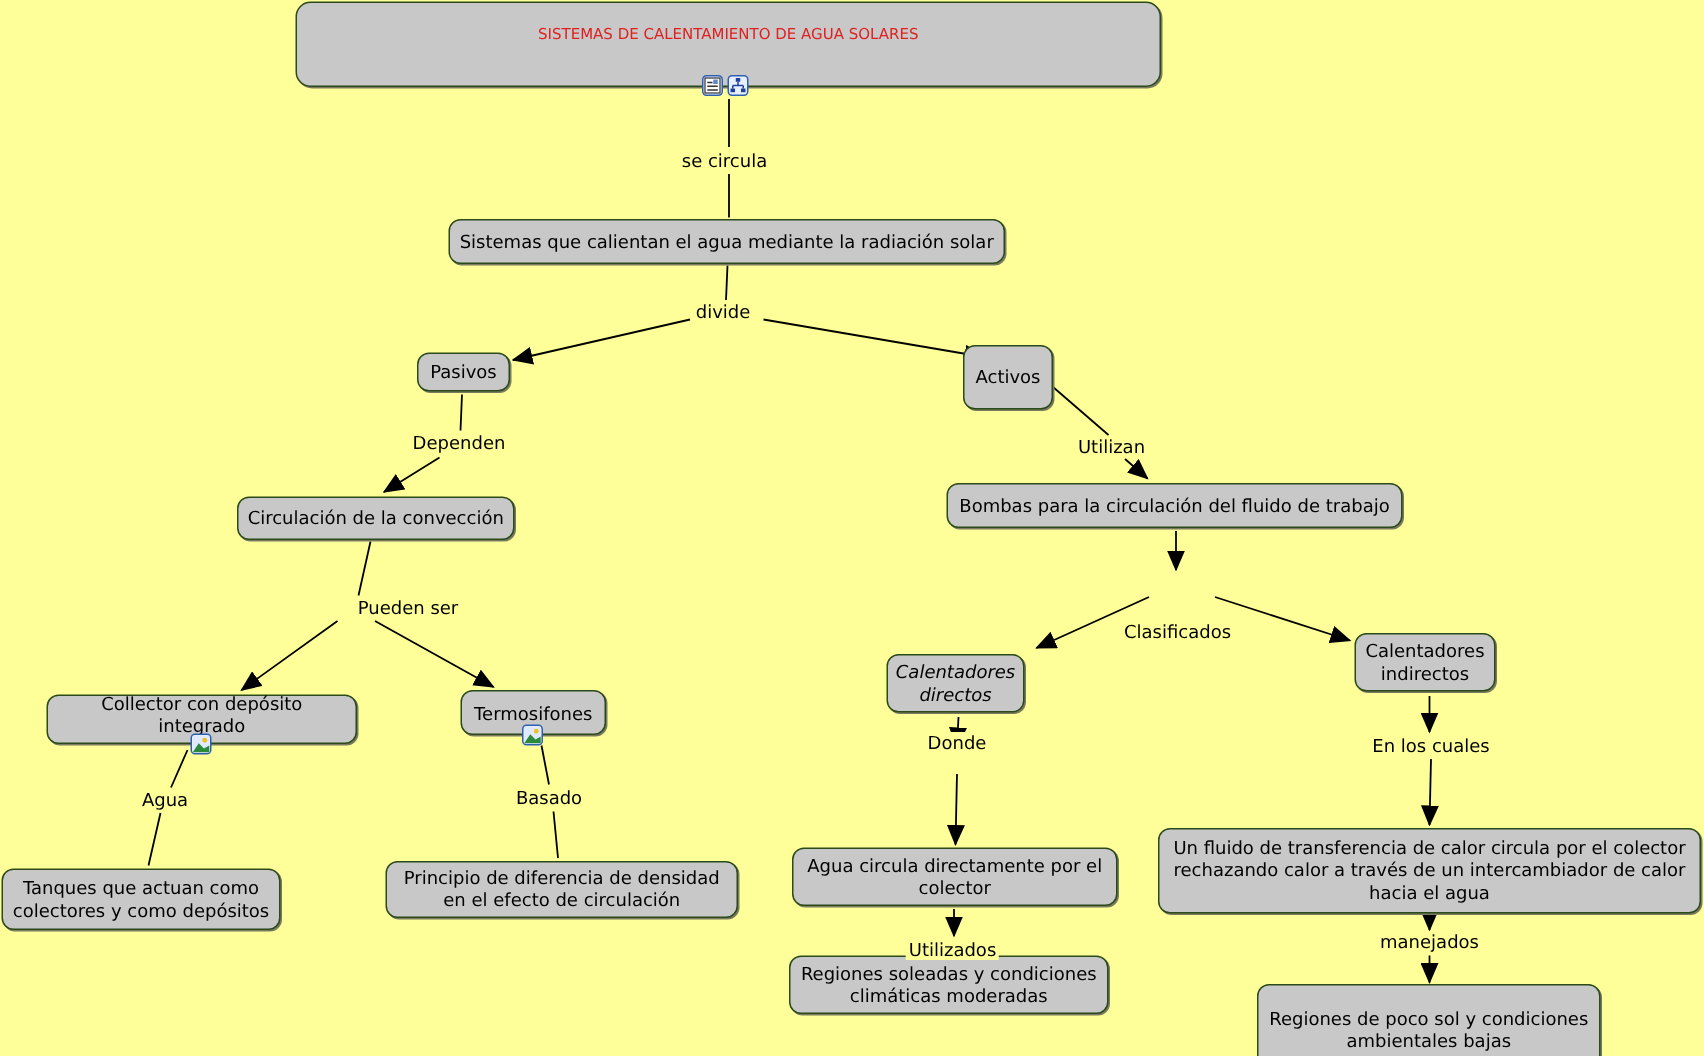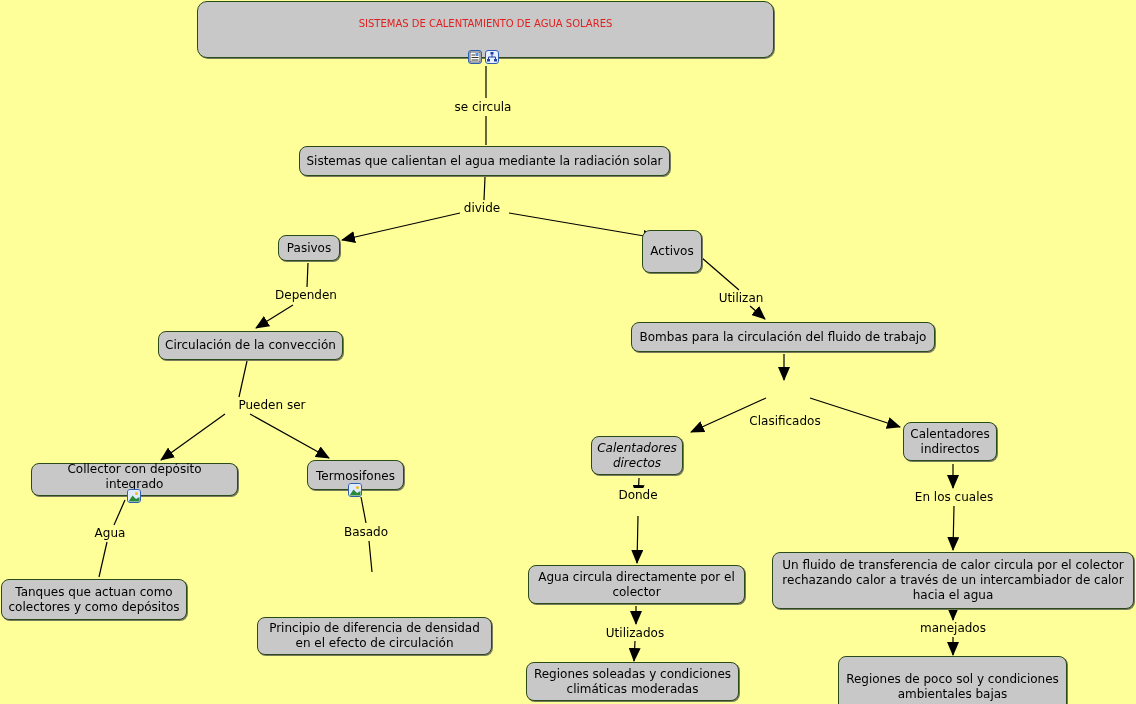--- a/index.html
+++ b/index.html
@@ -108,36 +108,36 @@
 <div class="res" style="left:348px;top:483px;">
   <svg width="12" height="12" viewBox="0 0 12 12">
       <rect x="0.5" y="0.5" width="11" height="11" fill="#dfeaff"></rect>
       <circle cx="8.5" cy="3.5" r="1.6" fill="#f0c020"></circle>
       <path d="M0.5 11.5 L4.5 5.5 L8 9 L11.5 7 V11.5 Z" fill="#2a8a3a"></path>
     </svg>
 </div>
 <div class="node" style="left:1px;top:579px;width:186px;height:41px;justify-content:flex-end;">
   <span>Tanques que actuan como colectores y como depósitos</span>
   </div>
-<div class="node" style="left:257px;top:574px;width:235px;height:38px;margin-top:43px;">
+<div class="node" style="left:257px;top:574px;width:235px;height:38px;">
   <span>Principio de diferencia de densidad en el efecto de circulación</span>
   </div>
 <div class="node" style="left:591px;top:436px;width:92px;height:39px;font-style:italic;">
   <span>Calentadores directos</span>
   </div>
 <div class="node" style="left:903px;top:422px;width:94px;height:39px;">
   <span>Calentadores indirectos</span>
   </div>
 <div class="node" style="left:528px;top:565px;width:217px;height:39px;">
   <span>Agua circula directamente por el colector</span>
   </div>
 <div class="node" style="left:772px;top:552px;width:362px;height:57px;">
   <span>Un fluido de transferencia de calor circula por el colector rechazando calor a través de un intercambiador de calor hacia el agua</span>
   </div>
-<div class="node" style="left:526px;top:662px;width:213px;height:39px;">
+<div class="node" style="left:526px;top:637px;width:213px;height:39px;">
   <span>Regiones soleadas y condiciones climáticas moderadas</span>
   </div>
 <div class="node" style="left:838px;top:656px;width:229px;height:61px;">
   <span>Regiones de poco sol y condiciones ambientales bajas</span>
   </div>
 
 <span class="lbl" style="left:483px;top:107px;">se circula</span>
 <span class="lbl" style="left:482px;top:208px;">divide</span>
 <span class="lbl" style="left:306px;top:295px;">Dependen</span>
 <span class="lbl" style="left:741px;top:298px;">Utilizan</span>

